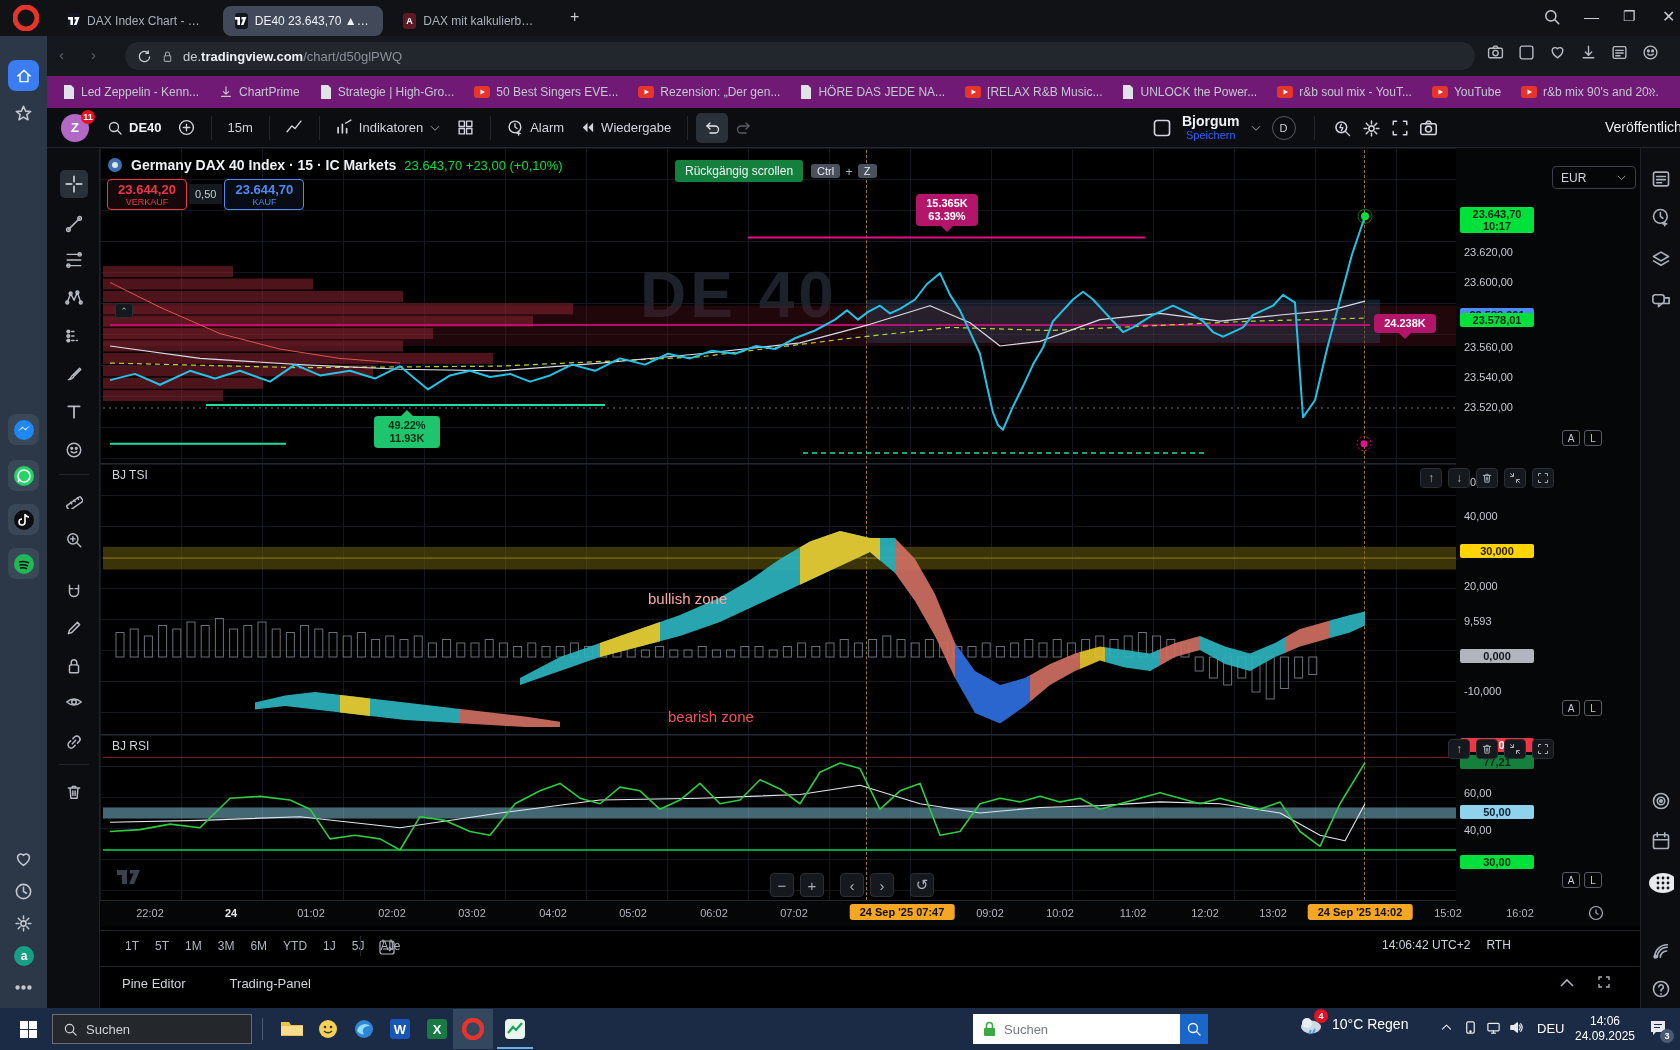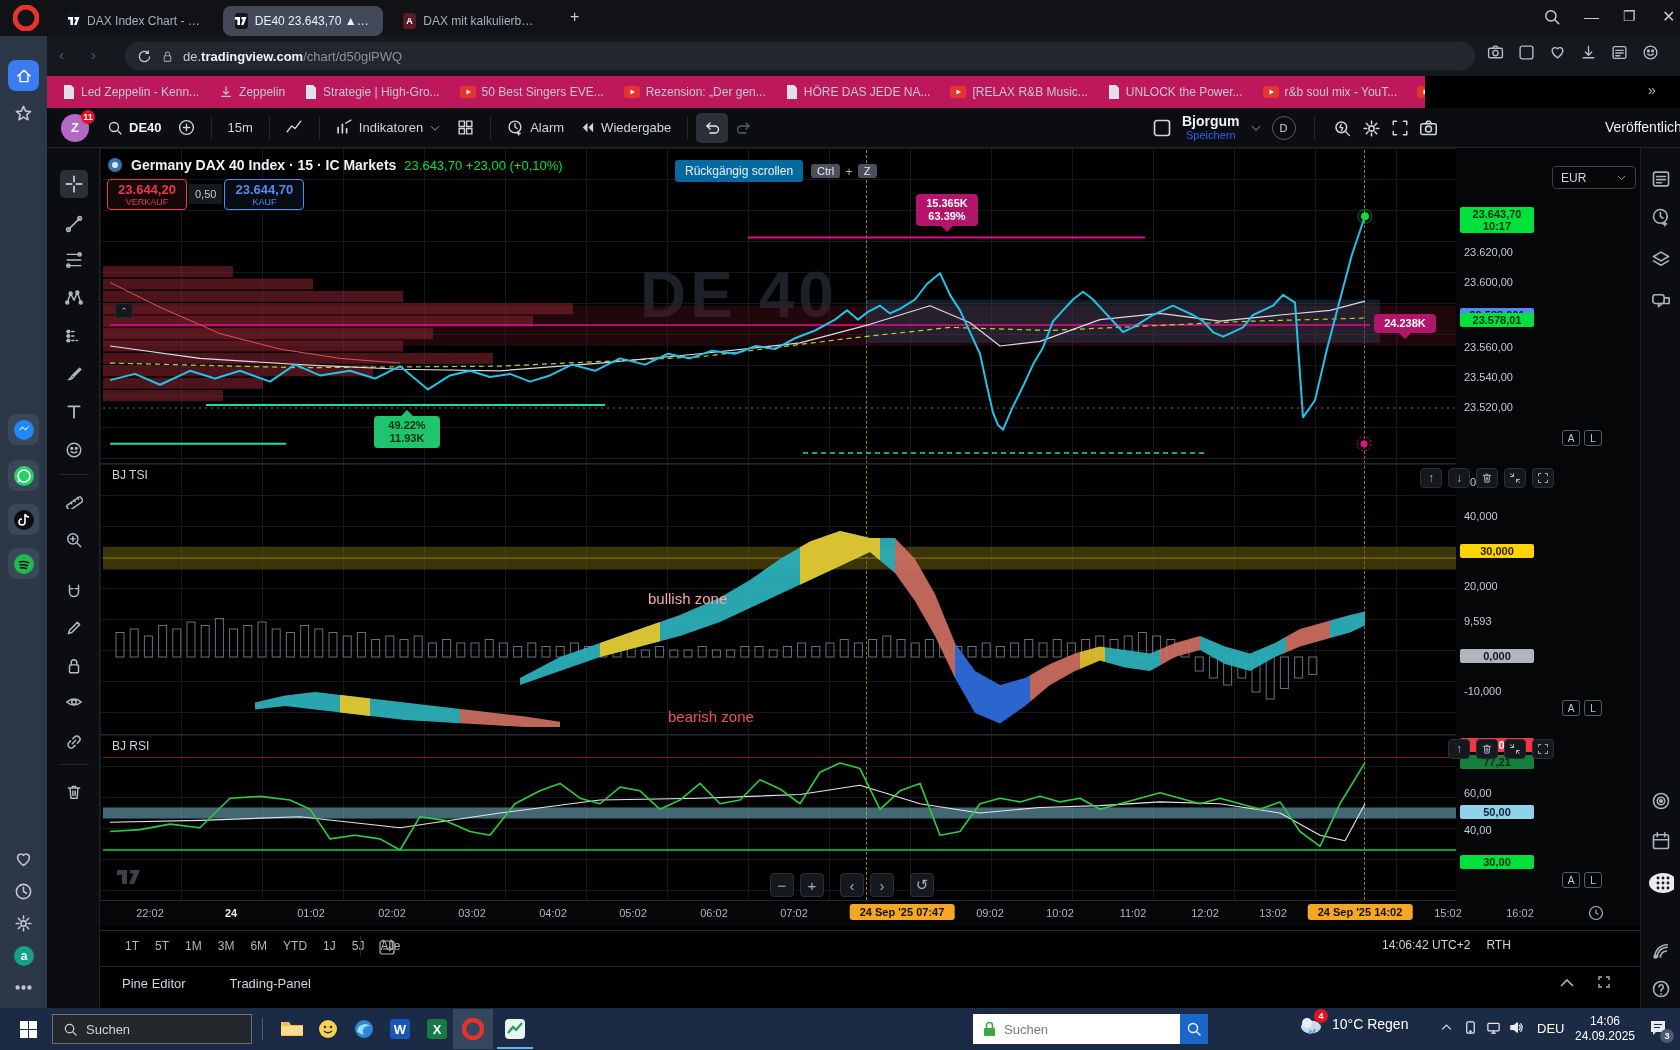--- a/index.html
+++ b/index.html
@@ -12,21 +12,21 @@
 .ic svg{display:block}
 
 #tabstrip{left:0;top:0;width:1680px;height:36px;background:#101216}
 .tab{height:30px;top:3px;border-radius:8px;display:flex;align-items:center;gap:7px;
   padding:0 12px;color:#aab0ba;font-size:12px;white-space:nowrap;overflow:hidden}
 .tab.active{background:#424a59;color:#eef1f5}
 .favsq{width:16px;height:16px;border-radius:3px;display:flex;align-items:center;justify-content:center;
   font-size:9px;font-weight:bold;color:#fff}
 #addrbar{left:47px;top:36px;width:1633px;height:40px;background:#15181d}
 #urlpill{left:78px;top:6px;height:28px;width:1350px;background:#22262d;border-radius:14px;display:flex;align-items:center;gap:9px;padding:0 12px;color:#c7ccd4}
-#bookmarks{left:47px;top:76px;width:1378px;height:32px;background:#be185d;display:flex;align-items:center;gap:20px;padding:0 16px;overflow:hidden}
+#bookmarks{left:47px;top:76px;width:1633px;height:32px;background:#701a75;display:flex;align-items:center;gap:20px;padding:0 16px;overflow:hidden}
 .bm{display:flex;align-items:center;gap:6px;color:#c3c8d0;font-size:12px;white-space:nowrap}
 
 #osidebar{left:0;top:36px;width:47px;height:972px;background:#2c3847}
 .sbic{left:8px;width:31px;height:31px;border-radius:8px;display:flex;align-items:center;justify-content:center}
 
 #tvbar{left:47px;top:108px;width:1633px;height:40px;background:#0b0d10;border-bottom:1px solid #23262d;display:flex;align-items:center}
 .tvdiv{width:1px;height:24px;background:#23262d;margin:0 8px}
 .tvbtn{display:flex;align-items:center;gap:6px;color:#d1d4dc;padding:0 8px;height:30px;border-radius:5px}
 #lefttools{left:47px;top:148px;width:53px;height:860px;background:#0b0d10;border-right:1px solid #1e2127}
 .lt{left:13px;width:28px;height:28px;border-radius:5px;display:flex;align-items:center;justify-content:center;color:#b6bac3}
@@ -176,21 +176,21 @@
           </svg>
         </span>
         <span>Led Zeppelin - Kenn...</span>
       </div>
       <div class="bm">
         <span class="ic">
           <svg width="14" height="14" viewBox="0 0 16 16" fill="none" stroke="#c3c8d0" stroke-width="1.3" stroke-linecap="round" stroke-linejoin="round">
             <path d="M8 2 V10 M5 7.5 L8 10.5 L11 7.5 M3 13 H13"></path>
           </svg>
         </span>
-        <span>Zeppelin</span>
+        <span>ChartPrime</span>
       </div>
       <div class="bm">
         <span class="ic">
           <svg width="12" height="14">
             <path d="M1 0 H8 L11 3 V14 H1 Z" fill="#dfe3e8"></path>
           </svg>
         </span>
         <span>Strategie | High-Gro...</span>
       </div>
       <div class="bm">
@@ -469,21 +469,21 @@
             <rect x="1.5" y="4" width="13" height="9" rx="1.5"></rect>
             <circle cx="8" cy="8.5" r="2.5"></circle>
             <path d="M5.5 4 L6.8 2 h2.4 L10.5 4"></path>
           </svg>
         </span>
     </div>
     <div class="a" style="left:1558px;top:11px;color:#eef1f5;font-size:14px">Veröffentlichen</div>
   </div>
 
   <div class="a row" style="left:675px;top:158px;height:26px;z-index:30">
-    <div style="background:#0369a1;color:#eef1f5;padding:4px 10px;border-radius:3px;font-size:12px">Rückgängig scrollen</div>
+    <div style="background:#15803d;color:#eef1f5;padding:4px 10px;border-radius:3px;font-size:12px">Rückgängig scrollen</div>
     <div class="row" style="gap:5px;margin-left:8px">
       <span class="keycap">Ctrl</span>
       <span style="color:#aab0ba">+</span>
       <span class="keycap">Z</span>
     </div>
   </div>
 
   <div id="lefttools" class="a">
       <div class="lt a active" style="top:22px">
         <svg width="18" height="18" viewBox="0 0 16 16" fill="none" stroke="#e8eaee" stroke-width="1.3" stroke-linecap="round" stroke-linejoin="round">

